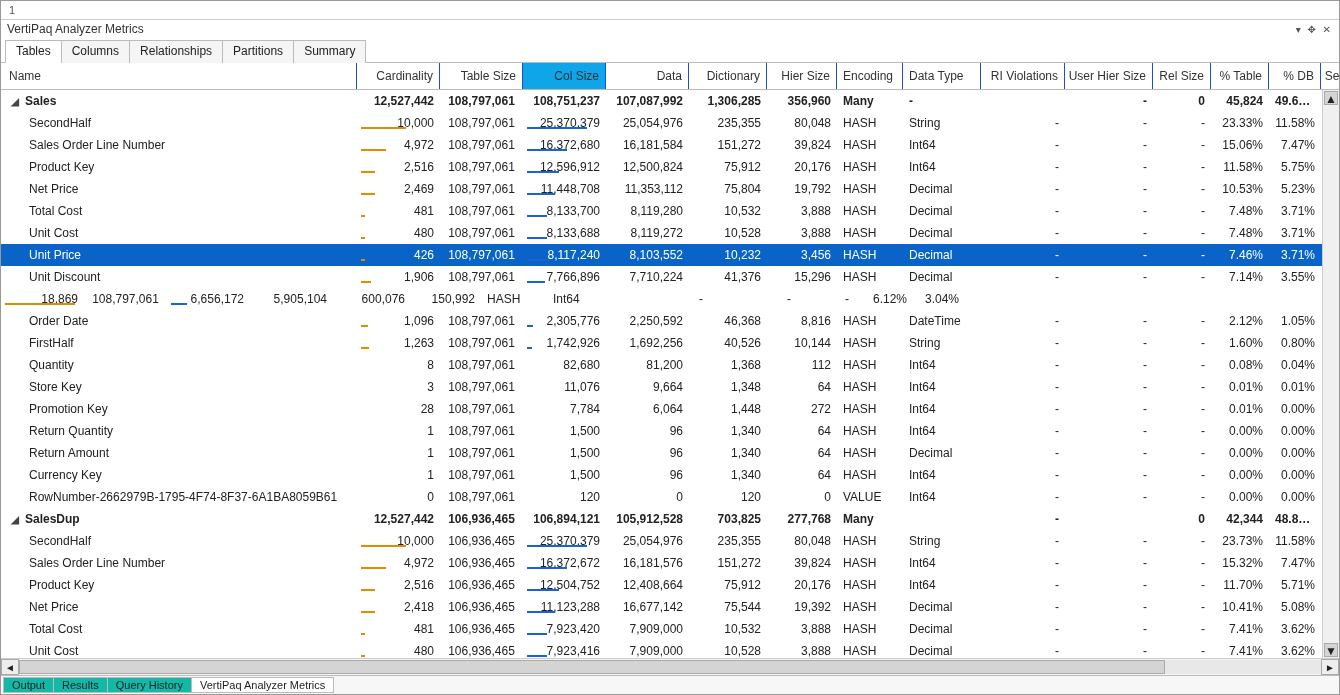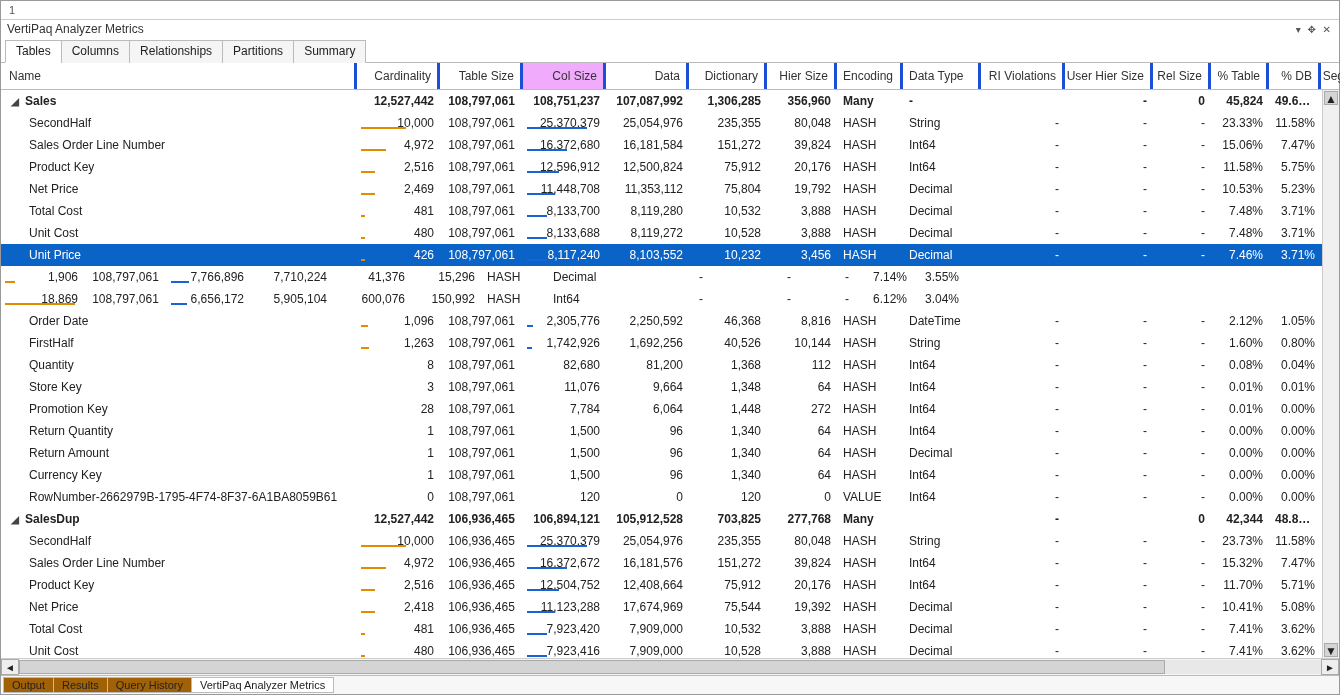--- a/index.html
+++ b/index.html
@@ -6,21 +6,21 @@
   .outer{width:1340px;height:695px;position:relative;border:1px solid #999;box-sizing:border-box;display:flex;flex-direction:column}
   .topbar{height:18px;border-bottom:1px solid #ccc;display:flex;align-items:center;padding:0 4px;font-size:11px;color:#555}
   .toplabel{margin-left:4px}
   .section-title{padding:2px 6px;font-size:12px;color:#333;border-bottom:1px solid transparent;display:flex;align-items:center;justify-content:space-between}
   .window-ctrls{font-size:10px;color:#555;letter-spacing:2px}
   .tabstrip{display:flex;border-bottom:1px solid #bbb;padding-left:4px;gap:0}
   .tab{padding:3px 10px 4px;border:1px solid #bbb;border-bottom:none;margin-right:-1px;background:#f5f5f5;font-size:12px;cursor:pointer;position:relative;top:1px}
   .tab.active{background:#fff;border-bottom:1px solid #fff}
   .col-headers{display:flex;border-bottom:1px solid #bbb;background:#fff;font-size:12px;color:#333;height:26px;align-items:center}
   .col-headers div,.row div.cell{padding:0 6px;white-space:nowrap;overflow:hidden;text-overflow:ellipsis;box-sizing:border-box}
-  .ch{height:26px;display:flex;align-items:center;border-right:3px solid #1d4ed8}
+  .ch{height:26px;display:flex;align-items:center;border-right:1px solid #1d4ed8}
   .body{flex:1;overflow:auto;position:relative}
   .row{display:flex;height:22px;align-items:center;font-size:12px}
   .row.group{font-weight:700}
   .row.child .name{padding-left:28px}
   .row.selected{background:#0a64c8;color:#fff}
   .name{flex:0 0 356px;display:flex;align-items:center;overflow:hidden}
   .tw{display:inline-block;width:12px;text-align:center;margin:0 4px 0 2px;font-size:10px;color:#444}
   .c-card{flex:0 0 83px;text-align:right;position:relative}
   .c-ts  {flex:0 0 83px;text-align:center}
   .c-cs  {flex:0 0 83px;text-align:right;position:relative}
@@ -37,23 +37,23 @@
   .c-seg {flex:0 0 32px;text-align:right}
   .bar-o{position:absolute;left:4px;bottom:1px;height:2px;background:#e08b00}
   .bar-b{position:absolute;left:4px;bottom:1px;height:2px;background:#1a63d6}
   .vscroll{position:absolute;right:0;top:0;bottom:0;width:16px;background:#f0f0f0;border-left:1px solid #ccc}
   .vthumb{position:absolute;right:1px;top:1px;width:14px;height:14px;background:#d4d4d4;border:1px solid #aaa;box-sizing:border-box}
   .hscroll{height:16px;border-top:1px solid #ccc;display:flex;align-items:center;background:#f5f5f5}
   .harrow{width:16px;height:14px;border:1px solid #aaa;background:#eee;display:flex;align-items:center;justify-content:center;font-size:10px}
   .htrack{flex:1;height:14px;background:#e8e8e8;position:relative}
   .hthumb{position:absolute;left:0;top:0;height:100%;width:88%;background:#d4d4d4;border:1px solid #aaa;box-sizing:border-box}
   .bottomtabs{display:flex;border-top:1px solid #bbb;padding:1px 2px;background:#f7f7f7}
-  .btab{padding:1px 8px;border:1px solid #bbb;font-size:11px;margin-right:-1px;background:#a16207;cursor:pointer}
+  .btab{padding:1px 8px;border:1px solid #bbb;font-size:11px;margin-right:-1px;background:#14b8a6;cursor:pointer}
   .btab.active{background:#fff}
-  .ch.sorted{background:#f0abfc}
+  .ch.sorted{background:#0ea5e9}
 </style>
 </head>
 <body>
 
 <div class="outer">
   <div class="topbar">
     <span class="toplabel">1</span>
   </div>
   <div class="section-title">
     <span>VertiPaq Analyzer Metrics</span>
@@ -220,20 +220,21 @@
         <div class="cell c-enc">HASH</div>
         <div class="cell c-dt">Decimal</div>
         <div class="cell c-riv">-</div>
         <div class="cell c-uhs">-</div>
         <div class="cell c-rel">-</div>
         <div class="cell c-pt">7.46%</div>
         <div class="cell c-pdb">3.71%</div>
         <div class="cell c-seg"></div>
       </div>
       <div class="row child">
+        <div class="cell name">Unit Discount</div>
         <div class="cell c-card">1,906<span class="bar-o" style="width: 10px;"></span></div>
         <div class="cell c-ts">108,797,061</div>
         <div class="cell c-cs">7,766,896<span class="bar-b" style="width: 18px;"></span></div>
         <div class="cell c-data">7,710,224</div>
         <div class="cell c-dict">41,376</div>
         <div class="cell c-hier">15,296</div>
         <div class="cell c-enc">HASH</div>
         <div class="cell c-dt">Decimal</div>
         <div class="cell c-riv">-</div>
         <div class="cell c-uhs">-</div>
@@ -480,21 +481,21 @@
         <div class="cell c-rel">-</div>
         <div class="cell c-pt">11.70%</div>
         <div class="cell c-pdb">5.71%</div>
         <div class="cell c-seg"></div>
       </div>
       <div class="row child">
         <div class="cell name">Net Price</div>
         <div class="cell c-card">2,418<span class="bar-o" style="width: 14px;"></span></div>
         <div class="cell c-ts">106,936,465</div>
         <div class="cell c-cs">11,123,288<span class="bar-b" style="width: 28px;"></span></div>
-        <div class="cell c-data">17,674,969</div>
+        <div class="cell c-data">16,677,142</div>
         <div class="cell c-dict">75,544</div>
         <div class="cell c-hier">19,392</div>
         <div class="cell c-enc">HASH</div>
         <div class="cell c-dt">Decimal</div>
         <div class="cell c-riv">-</div>
         <div class="cell c-uhs">-</div>
         <div class="cell c-rel">-</div>
         <div class="cell c-pt">10.41%</div>
         <div class="cell c-pdb">5.08%</div>
         <div class="cell c-seg"></div>

